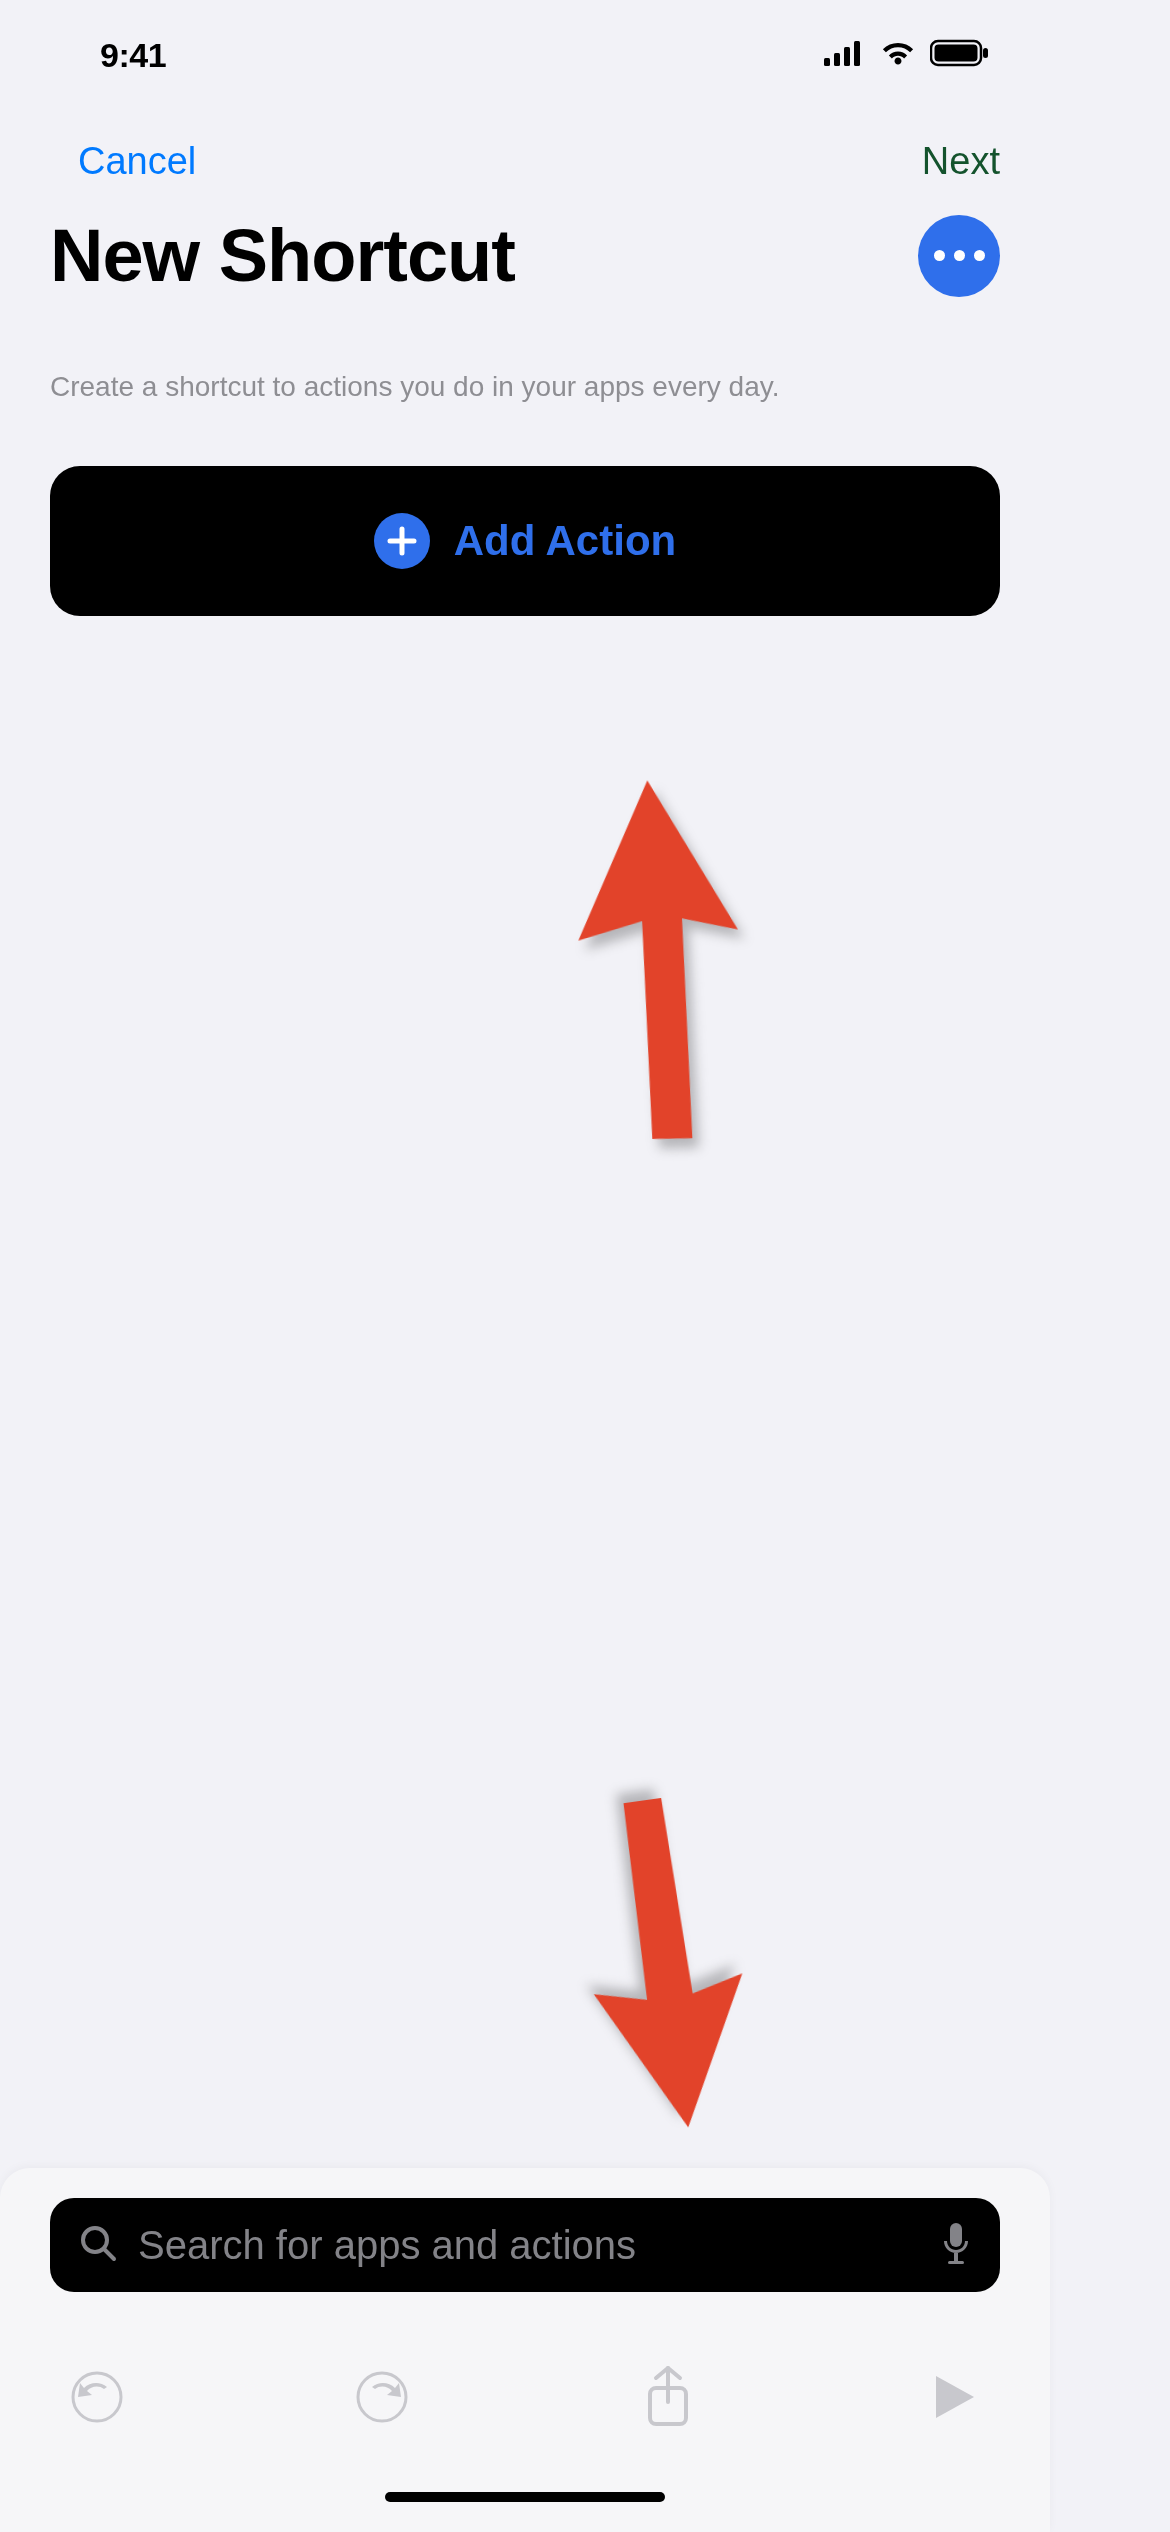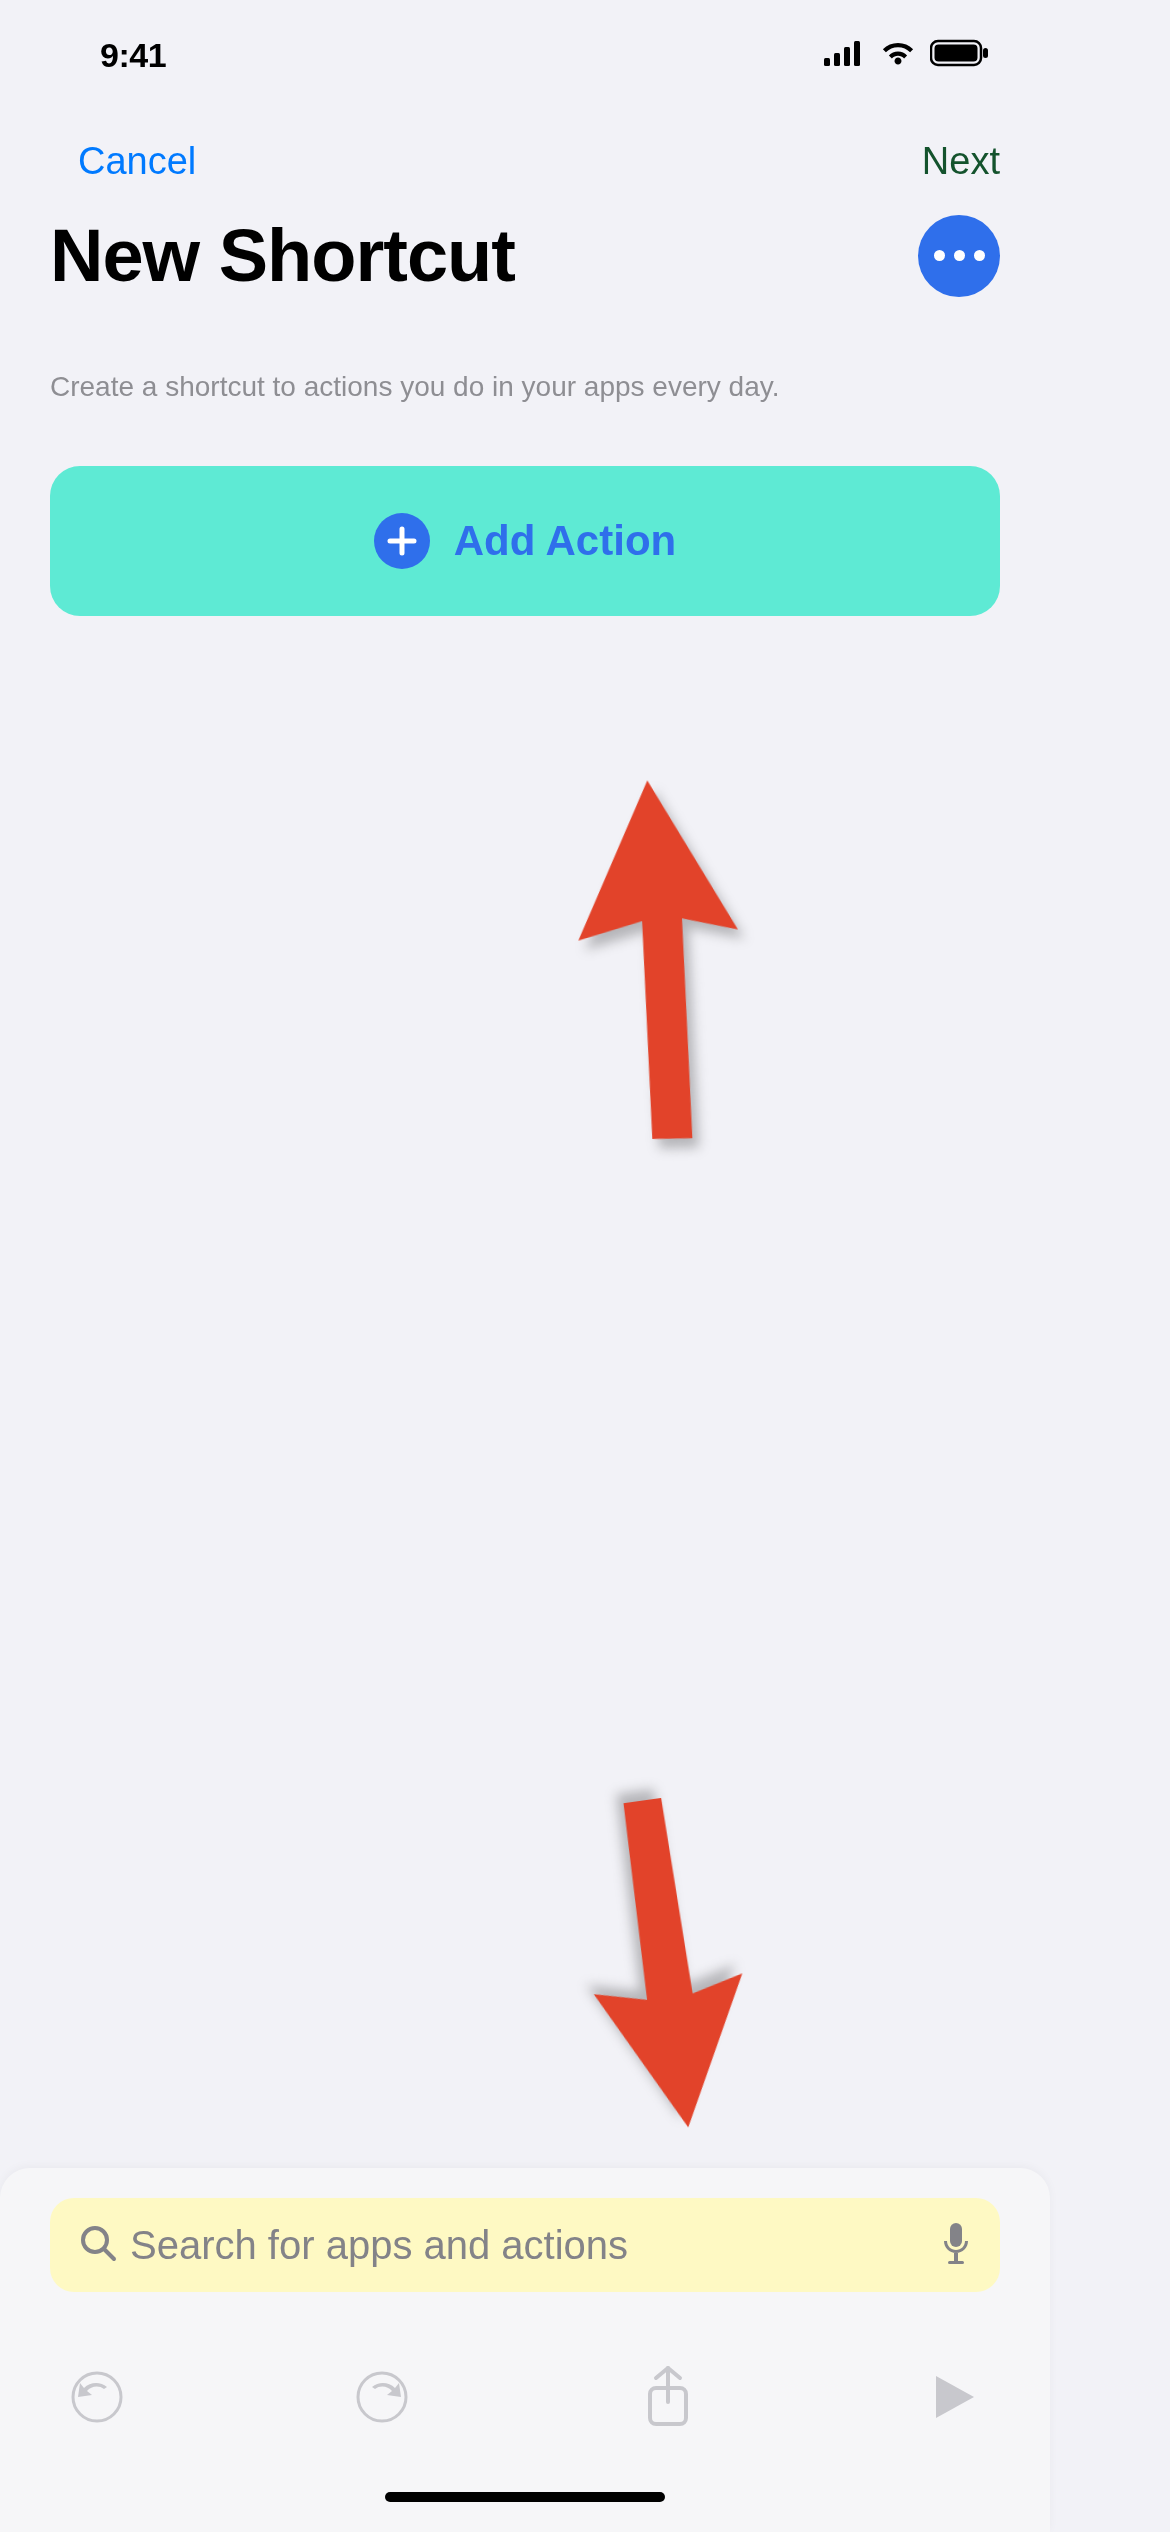--- a/index.html
+++ b/index.html
@@ -90,21 +90,21 @@
     .subtitle {
       padding: 60px 50px 0 50px;
       font-size: 28px;
       color: #8e8e93;
       line-height: 1.35;
     }
 
     
     .add-action-card {
       margin: 60px 50px 0 50px;
-      background: #5eead4;
+      background: #000000;
       border-radius: 30px;
       height: 150px;
       display: flex;
       align-items: center;
       justify-content: center;
       gap: 24px;
     }
     .add-plus {
       width: 56px;
       height: 56px;
@@ -137,26 +137,26 @@
       right: 0;
       background: #f6f6f8;
       border-top-left-radius: 30px;
       border-top-right-radius: 30px;
       box-shadow: 0 -2px 10px rgba(0,0,0,0.04);
       padding-top: 30px;
     }
     .search-field {
       margin: 0 50px;
       height: 94px;
-      background: #fef9c3;
+      background: #000000;
       border-radius: 24px;
       display: flex;
       align-items: center;
       padding: 0 28px;
-      gap: 12px;
+      gap: 20px;
     }
     .search-placeholder {
       flex: 1;
       font-size: 40px;
       color: #838388;
     }
 
     
     .toolbar {
       margin-top: 40px;

